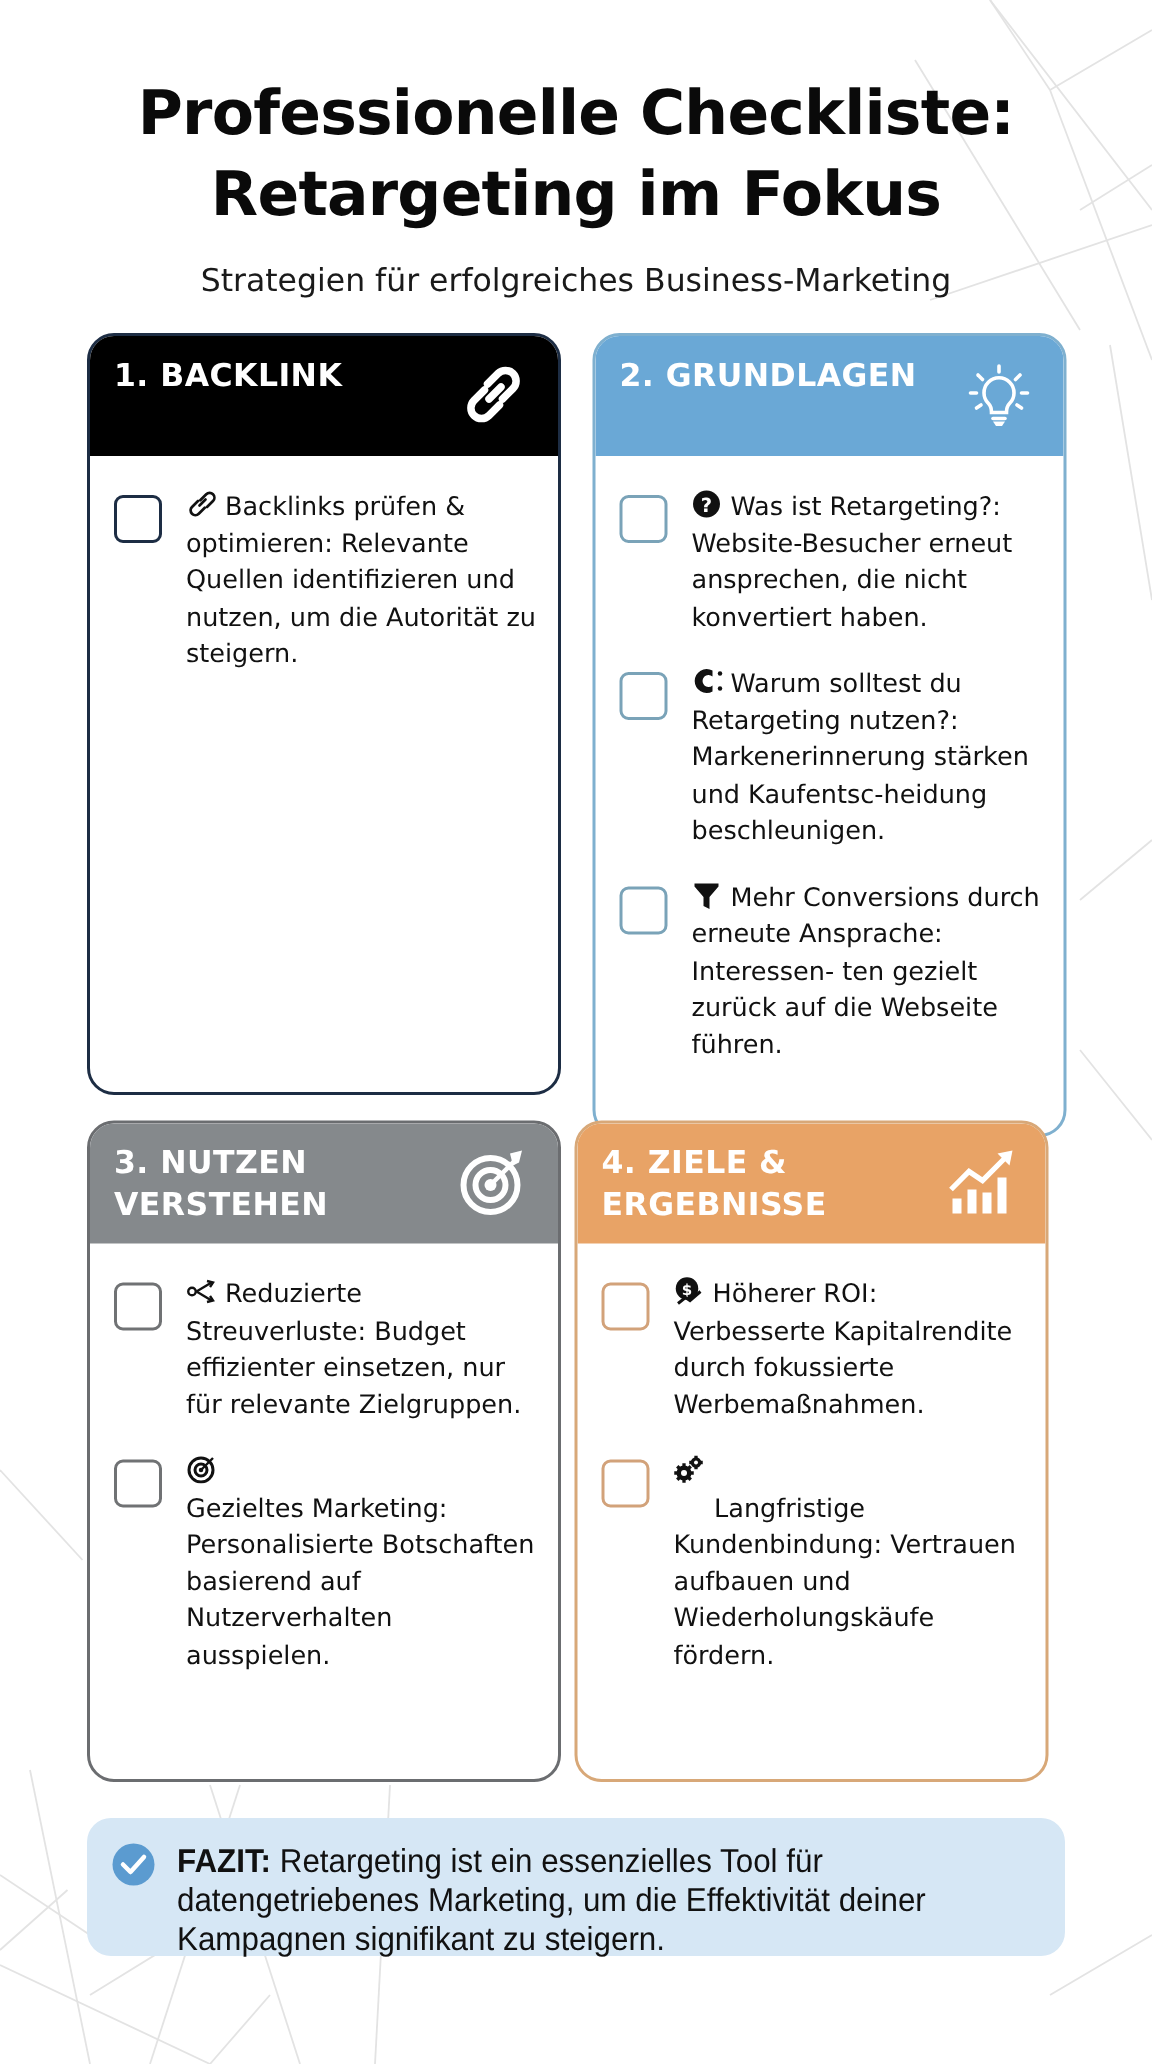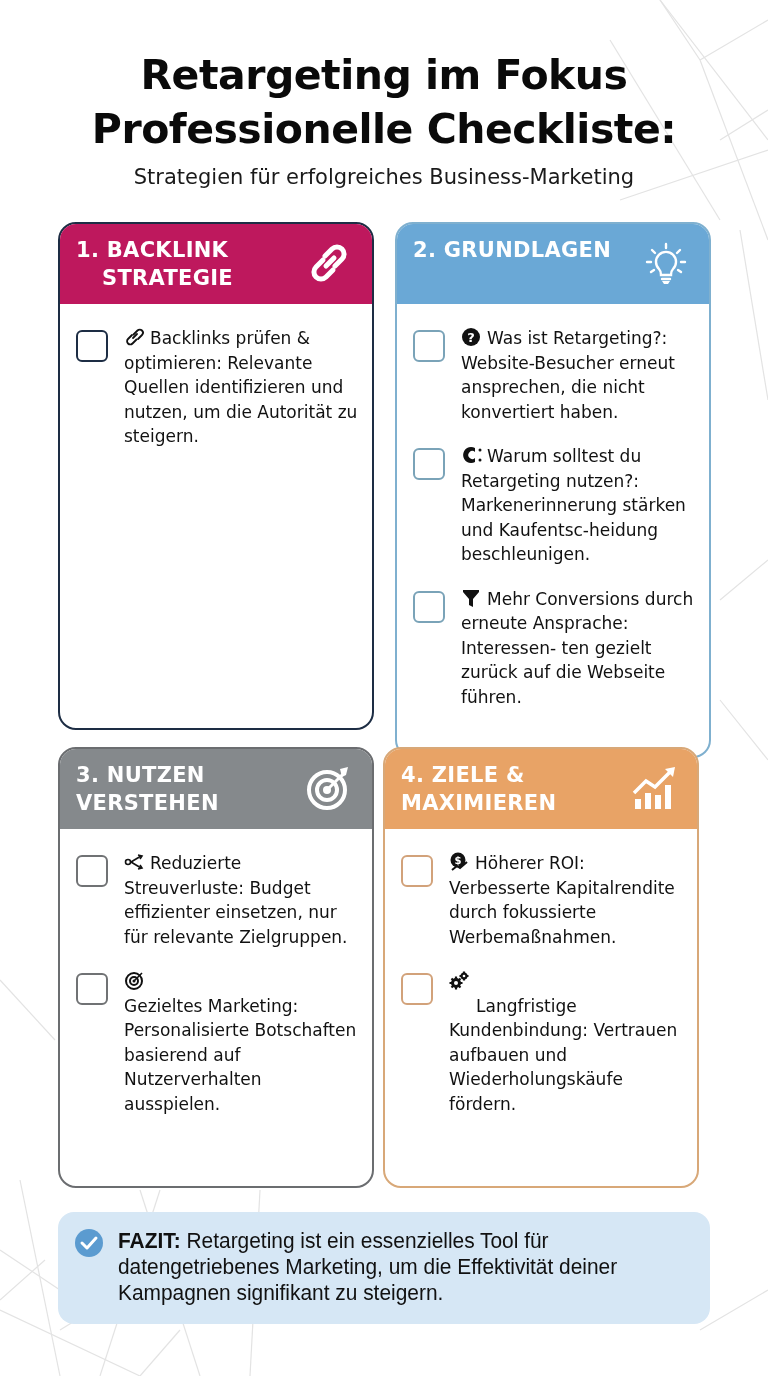--- a/index.html
+++ b/index.html
@@ -1,49 +1,49 @@
 <!DOCTYPE html>
 <html><head>
 <meta charset="utf-8">
 <style>
   * { box-sizing: border-box; margin: 0; padding: 0; }
   html, body { width: 768px; height: 1376px; background: #ffffff; overflow: hidden; }
   body { position: relative; font-family: "DejaVu Sans", sans-serif; color: #111; }
   .bg-lines { position: absolute; left: 0; top: 0; width: 768px; height: 1376px; z-index: 0; }
   .header { position: absolute; left: 0; top: 48px; width: 768px; text-align: center; z-index: 1; }
   .title { font-family: "DejaVu Sans", sans-serif; font-weight: bold; font-size: 41px; line-height: 54px; letter-spacing: -0.5px; color: #0a0a0a; }
-  .subtitle { font-family: "DejaVu Sans", sans-serif; font-size: 21px; line-height: 30px; margin-top: 6px; color: #1a1a1a; }
+  .subtitle { font-family: "DejaVu Sans", sans-serif; font-size: 21px; line-height: 30px; margin-top: 16px; color: #1a1a1a; }
 
   .card { position: absolute; background: #fff; border: 2px solid; border-radius: 18px; overflow: hidden; z-index: 1; }
   .card-head { position: relative; height: 80px; padding: 12px 0 0 16px; color: #fff; }
   .card-head .ht { font-family: "DejaVu Sans", sans-serif; font-weight: bold; font-size: 21px; line-height: 28px; letter-spacing: 0.3px; }
   .card-head .ht span { display: block; }
   .card-head .ht .l2 { padding-left: 26px; }
   .card-head .hicon { position: absolute; right: 18px; top: 14px; width: 50px; height: 50px; }
   .card-body { padding: 22px 10px 0 16px; }
   .item { display: flex; margin-bottom: 20px; }
   .cb { flex: 0 0 32px; width: 32px; height: 32px; border: 2px solid; border-radius: 6px; margin-top: 4px; margin-right: 16px; background: #fff; cursor: pointer; }
   .itext { font-family: "DejaVu Sans", sans-serif; font-size: 17px; line-height: 24.5px; color: #111; }
   .itext b { font-weight: normal; }
   .iicon { display: inline-block; width: 22px; height: 20px; vertical-align: -3px; margin-right: 4px; }
 
   #c1 { left: 58px; top: 222px; width: 316px; height: 508px; border-color: #1d2d44; }
-  #c1 .card-head { background: #be185d; }
+  #c1 .card-head { background: #000000; }
   #c1 .cb { border-color: #1d2d44; }
   #c2 { left: 395px; top: 222px; width: 316px; height: 536px; border-color: #7fb0cf; }
   #c2 .card-head { background: #6aa8d6; }
   #c2 .cb { border-color: #7aa3b8; }
   #c3 { left: 58px; top: 747px; width: 316px; height: 441px; border-color: #6b6d70; }
   #c3 .card-head { background: #85898c; }
   #c3 .cb { border-color: #707274; }
   #c4 { left: 383px; top: 747px; width: 316px; height: 441px; border-color: #d8a878; }
   #c4 .card-head { background: #e8a366; }
   #c4 .cb { border-color: #d2a27a; }
 
-  .fazit { position: absolute; left: 58px; top: 1212px; width: 652px; height: 112px; background: #d6e7f5; border-radius: 16px; padding: 16px 20px 0 60px; z-index: 1; }
+  .fazit { position: absolute; left: 58px; top: 1212px; width: 652px; height: 92px; background: #d6e7f5; border-radius: 16px; padding: 16px 20px 0 60px; z-index: 1; }
   .fazit .ficon { position: absolute; left: 16px; top: 16px; width: 30px; height: 30px; }
   .fazit .ftext { font-family: "Liberation Sans", sans-serif; font-size: 22px; line-height: 26px; color: #111; transform: scaleX(0.95); transform-origin: left top; width: 600px; }
   .fazit .ftext b { font-weight: bold; }
 </style>
 </head>
 <body>
 
 <svg class="bg-lines" viewBox="0 0 768 1376">
   <g stroke="#e3e3e3" stroke-width="1.2" fill="none">
     <line x1="660" y1="0" x2="700" y2="60"></line>
@@ -65,31 +65,30 @@
     <line x1="160" y1="1190" x2="100" y2="1376"></line>
     <line x1="260" y1="1190" x2="250" y2="1376"></line>
     <line x1="0" y1="1300" x2="45" y2="1260"></line>
     <line x1="180" y1="1330" x2="140" y2="1376"></line>
     <line x1="700" y1="1330" x2="768" y2="1290"></line>
   </g>
 </svg>
 
 <div class="header">
   <div class="title">
+    <div>Professionelle Checkliste:</div>
     <div>Retargeting im Fokus</div>
-    <div>Professionelle Checkliste:</div>
   </div>
   <div class="subtitle">Strategien für erfolgreiches Business-Marketing</div>
 </div>
 
 <div class="card" id="c1">
   <div class="card-head">
     <div class="ht">
       <span>1. BACKLINK</span>
-      <span class="l2">STRATEGIE</span>
     </div>
     <svg class="hicon" viewBox="0 0 50 50">
       <g fill="none" stroke="#fff" stroke-width="5" stroke-linecap="round">
         <path d="M22 28 L30 20"></path>
         <path d="M19 22 L12 29 a7 7 0 0 0 10 10 l7 -7"></path>
         <path d="M31 28 L38 21 a7 7 0 0 0 -10 -10 l-7 7"></path>
       </g>
     </svg>
   </div>
   <div class="card-body">
@@ -203,21 +202,21 @@
         </svg><br><b>Gezieltes Marketing:</b><span> Personalisierte Botschaften basierend auf Nutzerverhalten ausspielen.</span>
       </div>
     </div>
   </div>
 </div>
 
 <div class="card" id="c4">
   <div class="card-head">
     <div class="ht">
       <span>4. ZIELE &amp;</span>
-      <span>MAXIMIEREN</span>
+      <span>ERGEBNISSE</span>
     </div>
     <svg class="hicon" viewBox="0 0 50 50">
       <g fill="#fff">
         <rect x="6" y="36" width="6" height="10"></rect>
         <rect x="16" y="30" width="6" height="16"></rect>
         <rect x="26" y="32" width="6" height="14"></rect>
         <rect x="36" y="22" width="6" height="24"></rect>
       </g>
       <path d="M5 30 L17 18 L26 24 L42 8" fill="none" stroke="#fff" stroke-width="3.5"></path>
       <path d="M36 6 L46 4 L44 14z" fill="#fff"></path>

